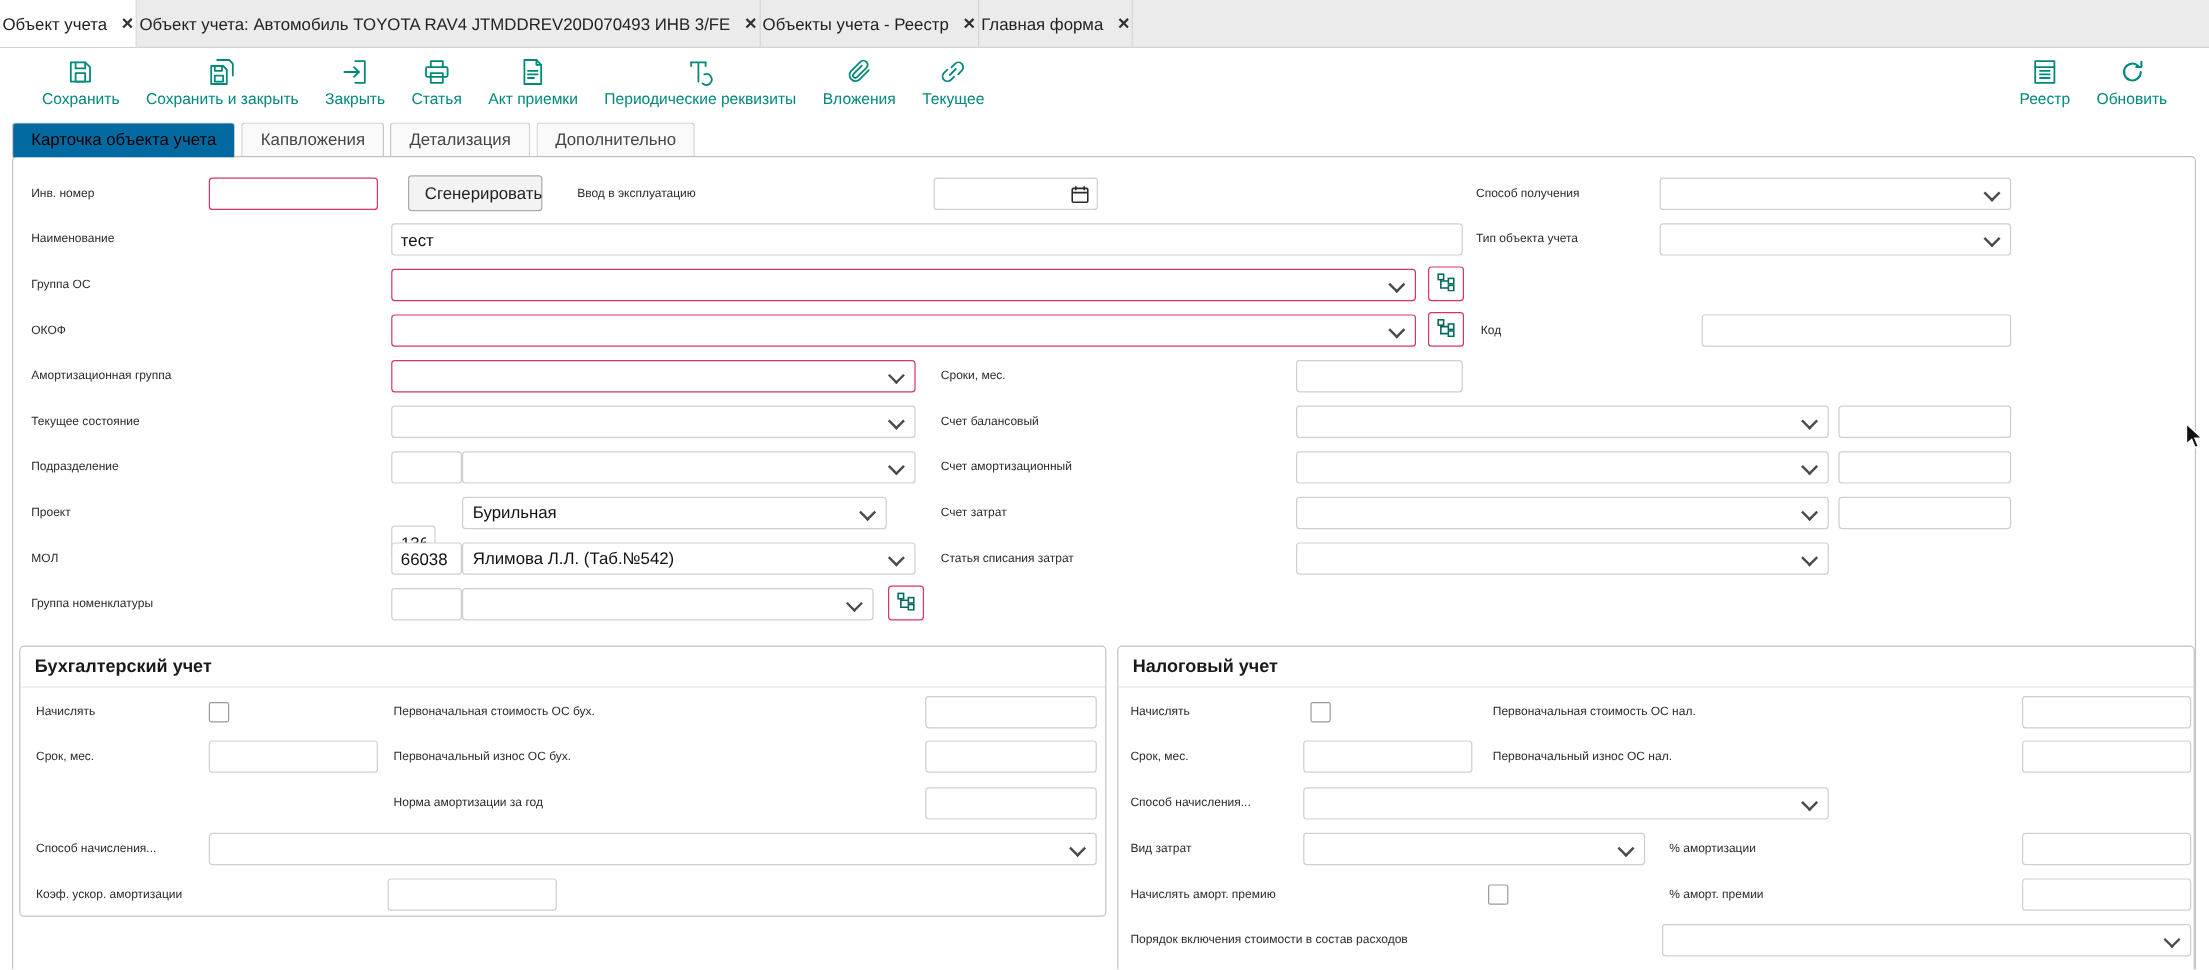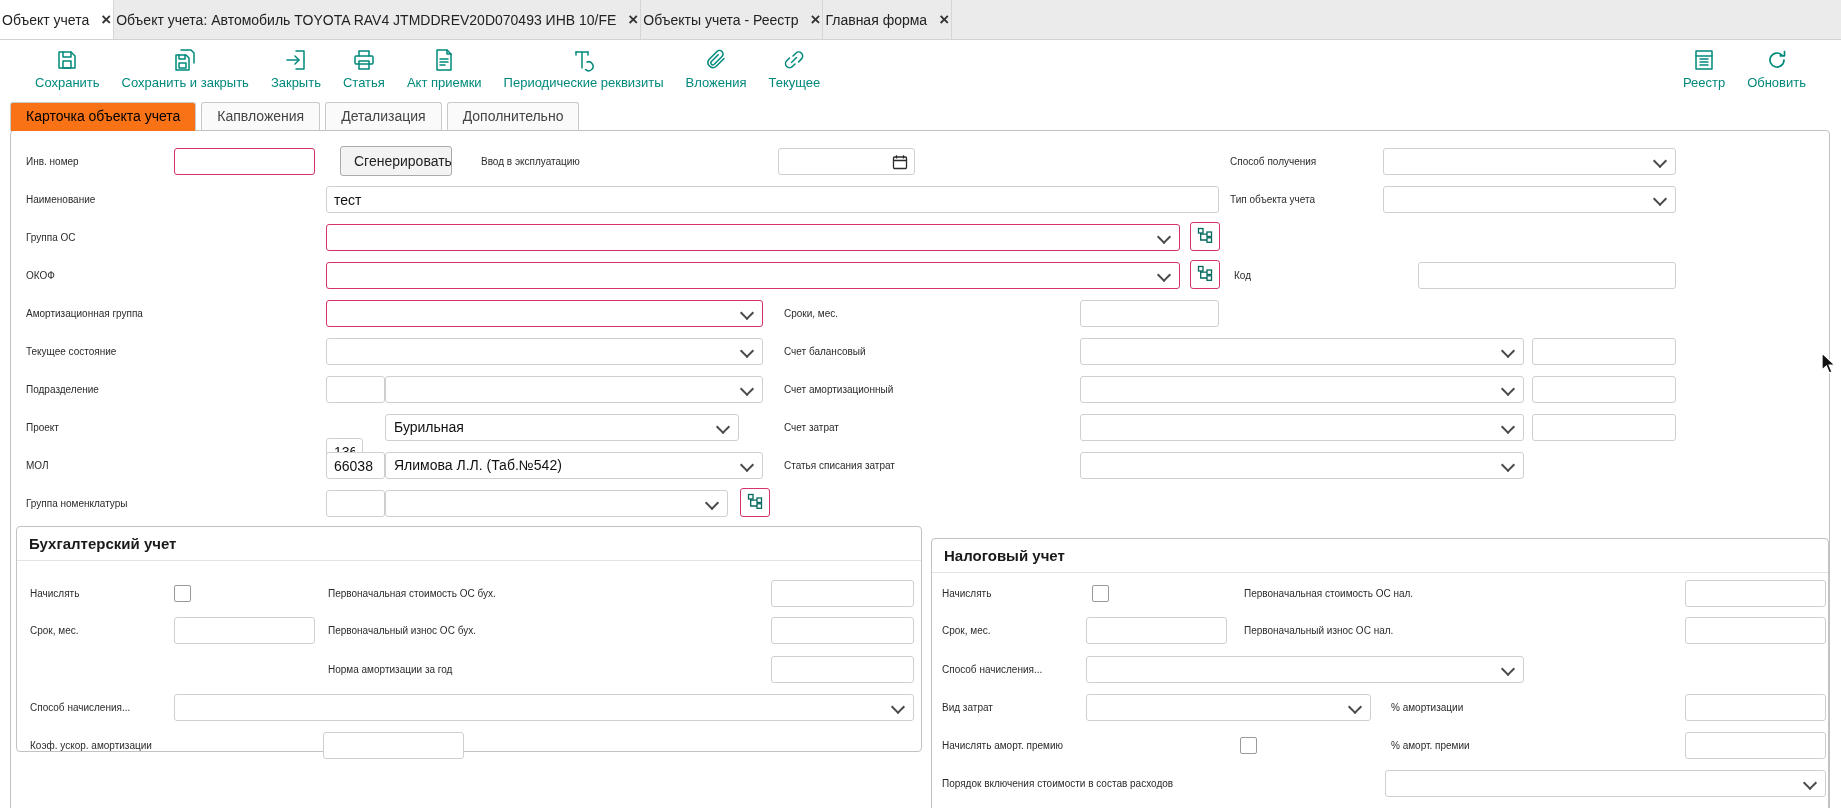--- a/index.html
+++ b/index.html
@@ -21,21 +21,21 @@
           cursor:pointer;}
   .tblabel{font-size:13px;color:#00897b;white-space:nowrap;}
   .tbicon{height:24px;display:flex;align-items:center;}
   .tb-right{margin-left:auto;display:flex;}
 
   
   .form-tabs{position:absolute;left:10px;top:102px;display:flex;gap:5px;z-index:3;}
   .form-tab{box-sizing:border-box;height:28px;padding:0 15px;line-height:27px;font-size:14px;
             color:#444;background:#fafafa;border:1px solid #c9c9c9;border-bottom:none;
             border-radius:3px 3px 0 0;white-space:nowrap;cursor:pointer;}
-  .form-tab.active{height:29px;background:#f97316;color:#000;}
+  .form-tab.active{height:29px;background:#0369a1;color:#000;}
 
   .content-box{position:absolute;left:10px;top:130px;width:1820px;height:700px;
                border:1px solid #c2c2c2;border-radius:4px;background:#fff;box-sizing:border-box;}
 
   
   .lbl{position:absolute;height:27px;line-height:27px;font-size:10px;color:#2b2b2b;
        white-space:nowrap;z-index:2;}
   .inp{position:absolute;height:27px;border:1px solid #cfcfcf;border-radius:3px;
        font-family:"Liberation Sans","DejaVu Sans",sans-serif;font-size:14px;padding:0 7px;
        box-sizing:border-box;color:#111;background:#fff;outline:none;z-index:2;}
@@ -70,21 +70,21 @@
 <body>
 
 <div class="page">
 
   <div class="tabbar">
     <div class="wtab active">
       <span class="wtab-label">Объект учета</span>
       <span class="wtab-close">×</span>
     </div>
     <div class="wtab">
-      <span class="wtab-label">Объект учета: Автомобиль TOYOTA RAV4 JTMDDREV20D070493 ИНВ 10/FE</span>
+      <span class="wtab-label">Объект учета: Автомобиль TOYOTA RAV4 JTMDDREV20D070493 ИНВ 3/FE</span>
       <span class="wtab-close">×</span>
     </div>
     <div class="wtab">
       <span class="wtab-label">Объекты учета - Реестр</span>
       <span class="wtab-close">×</span>
     </div>
     <div class="wtab">
       <span class="wtab-label">Главная форма</span>
       <span class="wtab-close">×</span>
     </div>
@@ -196,21 +196,21 @@
 
   <div class="form-tabs">
     <div class="form-tab active">Карточка объекта учета</div>
     <div class="form-tab">Капвложения</div>
     <div class="form-tab">Детализация</div>
     <div class="form-tab">Дополнительно</div>
   </div>
 
   <div class="content-box"></div>
 
-  <div class="panel" style="left:16px;top:526px;width:906px;height:226px;">
+  <div class="panel" style="left:16px;top:538px;width:906px;height:226px;">
     <div class="panel-title">Бухгалтерский учет</div>
   </div>
   <div class="panel" style="left:931px;top:538px;width:898px;height:280px;">
     <div class="panel-title">Налоговый учет</div>
   </div>
 
   <div class="lbl" style="left:26px;top:148px;">Инв. номер</div>
   <input class="inp req" style="left: 174px; top: 148px; width: 141px;" value="">
   <button class="btn" style="left:340px;top:146px;width:112px;">Сгенерировать</button>
   <div class="lbl" style="left:481px;top:148px;">Ввод в эксплуатацию</div>

